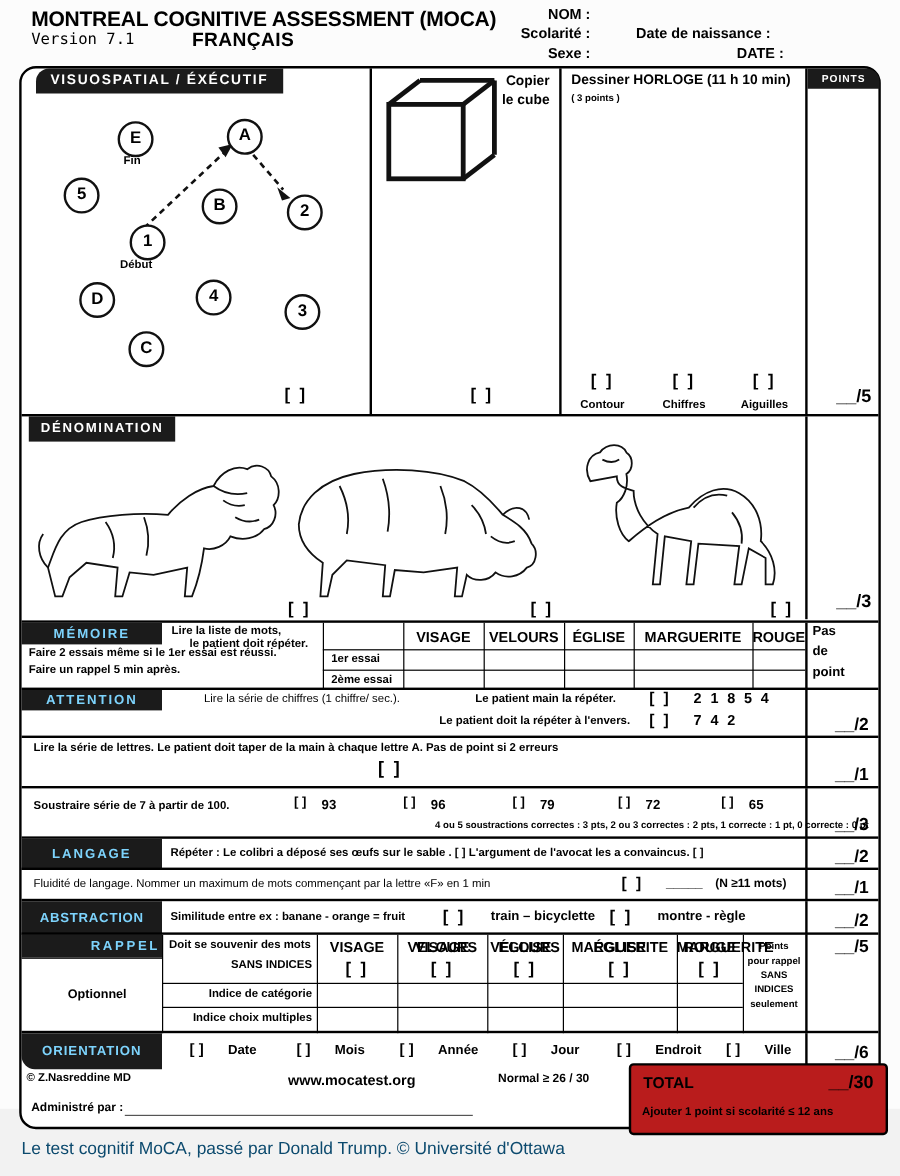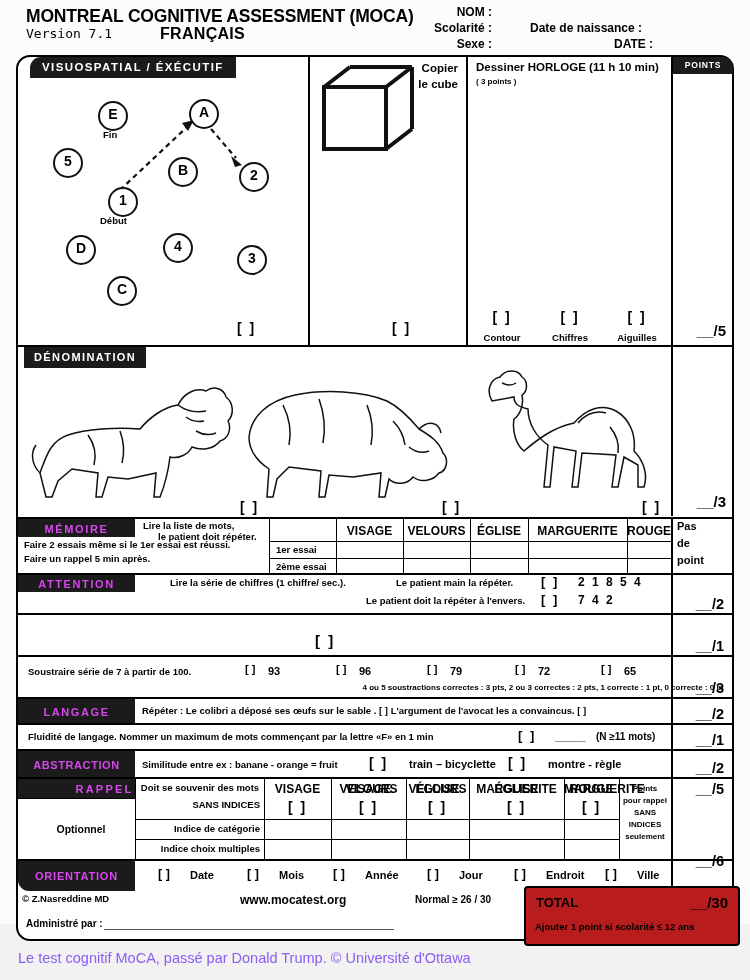--- a/index.html
+++ b/index.html
@@ -54,28 +54,28 @@
   .clk-s{position:absolute;left:8px;top:20px;font-size:8px;font-weight:bold;}
   .clk-sub{position:absolute;bottom:2px;font-size:9.5px;font-weight:bold;text-align:center;}
 
   
   .r2{position:absolute;left:0;top:288px;width:100%;height:172px;border-top:2.5px solid #000;}
   .r2 .tag{position:absolute;left:6px;top:0;padding:4px 10px;font-size:11px;}
   .r2-pts{position:absolute;left:653px;top:0;width:60px;height:169px;border-left:2.5px solid #000;}
 
   
   .row{position:absolute;left:0;width:100%;border-top:2.5px solid #000;}
-  .lab-cell{position:absolute;left:0;top:0;height:100%;background:#1b1b1b;color:#d946ef;}
+  .lab-cell{position:absolute;left:0;top:0;height:100%;background:#1b1b1b;color:#7dd3fc;}
   .lab-txt{position:absolute;left:0;top:0;width:100%;text-align:center;font-size:11px;font-weight:bold;letter-spacing:1.6px;}
   .ptcol{position:absolute;left:653px;top:0;width:60px;height:100%;border-left:2.5px solid #000;box-sizing:border-box;}
   .ptval{position:absolute;right:7px;bottom:3px;font-size:14.5px;font-weight:bold;}
   .vline{position:absolute;top:0;width:0;border-left:1.5px solid #000;height:100%;}
   .hline{position:absolute;left:0;height:0;border-top:1.5px solid #000;}
 
-  .cap{position:absolute;left:18px;top:950px;font-size:14.5px;color:#8b5cf6;font-family:"Liberation Sans",sans-serif;}
+  .cap{position:absolute;left:18px;top:950px;font-size:14.5px;color:#0c4a6e;font-family:"Liberation Sans",sans-serif;}
 
   .wordhdr{position:absolute;top:0;text-align:center;font-size:12px;font-weight:bold;}
 </style>
 </head>
 <body>
 
 <div class="page">
 
   <div class="header">
     <div class="hdr-title">MONTREAL COGNITIVE ASSESSMENT (MOCA)</div>
@@ -236,33 +236,34 @@
         <div style="position:absolute;left:4px;top:1px;font-size:11px;font-weight:bold;">Pas</div>
         <div style="position:absolute;left:4px;top:18px;font-size:11px;font-weight:bold;">de</div>
         <div style="position:absolute;left:4px;top:35px;font-size:11px;font-weight:bold;">point</div>
       </div>
     </div>
 
     <div class="row" style="top:516px;height:40px;">
       <div class="lab-cell" style="width:117px;height:17px;">
         <div class="lab-txt" style="top:3px;">ATTENTION</div>
       </div>
-      <div style="position:absolute;left:124px;top:2px;font-size:9.5px;font-weight:bold;padding-left:28px;">Lire la série de chiffres (1 chiffre/ sec.).</div>
+      <div style="position:absolute;left:124px;top:2px;font-size:9.5px;font-weight:normal;padding-left:28px;">Lire la série de chiffres (1 chiffre/ sec.).</div>
       <div style="position:absolute;left:378px;top:2px;font-size:9.5px;font-weight:bold;">Le patient main la répéter.</div>
       <div class="brk" style="position:absolute;left:523px;top:-1px;font-size:13px;">[  ]</div>
       <div style="position:absolute;left:560px;top:0px;font-size:12px;font-weight:bold;letter-spacing:2px;">2 1 8 5 4</div>
       <div style="position:absolute;left:348px;top:20px;font-size:9.5px;font-weight:bold;">Le patient doit la répéter à l'envers.</div>
       <div class="brk" style="position:absolute;left:523px;top:17px;font-size:13px;">[  ]</div>
       <div style="position:absolute;left:560px;top:18px;font-size:12px;font-weight:bold;letter-spacing:2px;">7 4 2</div>
       <div class="ptcol">
         <div class="ptval">__/2</div>
       </div>
     </div>
 
     <div class="row" style="top:556px;height:42px;">
+      <div style="position:absolute;left:10px;top:3px;font-size:9.5px;font-weight:bold;">Lire la série de lettres. Le patient doit taper de la main à chaque lettre A.  Pas de point si  2 erreurs</div>
       <div class="brk" style="position:absolute;left:297px;top:17px;font-size:15px;">[  ]</div>
       <div class="ptcol">
         <div class="ptval">__/1</div>
       </div>
     </div>
 
     <div class="row" style="top:598px;height:42px;">
       <div style="position:absolute;left:10px;top:9px;font-size:9.5px;font-weight:bold;">Soustraire série de 7 à partir de 100.</div>
       <div style="position:absolute;left:227px;top:6px;font-size:11px;font-weight:bold;">[ ]</div>
       <div style="position:absolute;left:250px;top:8px;font-size:11px;font-weight:bold;">93</div>
@@ -284,21 +285,21 @@
       <div class="lab-cell" style="width:117px;height:100%;">
         <div class="lab-txt" style="top:7px;">LANGAGE</div>
       </div>
       <div style="position:absolute;left:124px;top:6px;font-size:9.5px;font-weight:bold;">Répéter :  Le colibri a déposé ses œufs sur le sable . [  ]    L'argument de l'avocat les a convaincus. [  ]</div>
       <div class="ptcol">
         <div class="ptval">__/2</div>
       </div>
     </div>
 
     <div class="row" style="top:666px;height:26px;">
-      <div style="position:absolute;left:10px;top:6px;font-size:9.5px;font-weight:bold;">Fluidité de langage. Nommer un maximum de mots commençant par la lettre «F» en 1 min</div>
+      <div style="position:absolute;left:10px;top:6px;font-size:9.5px;font-weight:normal;">Fluidité de langage. Nommer un maximum de mots commençant par la lettre «F» en 1 min</div>
       <div class="brk" style="position:absolute;left:500px;top:3px;font-size:13px;">[    ]</div>
       <div style="position:absolute;left:537px;top:5px;font-size:11px;font-weight:bold;">_____</div>
       <div style="position:absolute;left:578px;top:6px;font-size:10px;font-weight:bold;">(N ≥11 mots)</div>
       <div class="ptcol">
         <div class="ptval">__/1</div>
       </div>
     </div>
 
     <div class="row" style="top:692px;height:28px;">
       <div class="lab-cell" style="width:117px;height:100%;">
@@ -376,21 +377,21 @@
       <div style="position:absolute;left:261px;top:8px;font-size:11px;font-weight:bold;">Mois</div>
       <div style="position:absolute;left:315px;top:6px;font-size:12.5px;font-weight:bold;">[  ]</div>
       <div style="position:absolute;left:347px;top:8px;font-size:11px;font-weight:bold;">Année</div>
       <div style="position:absolute;left:409px;top:6px;font-size:12.5px;font-weight:bold;">[  ]</div>
       <div style="position:absolute;left:441px;top:8px;font-size:11px;font-weight:bold;">Jour</div>
       <div style="position:absolute;left:496px;top:6px;font-size:12.5px;font-weight:bold;">[  ]</div>
       <div style="position:absolute;left:528px;top:8px;font-size:11px;font-weight:bold;">Endroit</div>
       <div style="position:absolute;left:587px;top:6px;font-size:12.5px;font-weight:bold;">[  ]</div>
       <div style="position:absolute;left:619px;top:8px;font-size:11px;font-weight:bold;">Ville</div>
       <div class="ptcol">
-        <div class="ptval" style="bottom:22px;">__/6</div>
+        <div class="ptval" style="bottom:5px;">__/6</div>
       </div>
     </div>
   </div>
 
   <div style="position:absolute;left:22px;top:893px;font-size:9.5px;font-weight:bold;">© Z.Nasreddine MD</div>
   <div style="position:absolute;left:240px;top:893px;font-size:12px;font-weight:bold;">www.mocatest.org</div>
   <div style="position:absolute;left:415px;top:894px;font-size:10px;font-weight:bold;">Normal ≥ 26 / 30</div>
 
   <div style="position:absolute;left:26px;top:918px;font-size:10px;font-weight:bold;">Administré par :</div>
   <div style="position:absolute;left:104px;top:929px;width:290px;border-bottom:1.3px solid #555;"></div>

